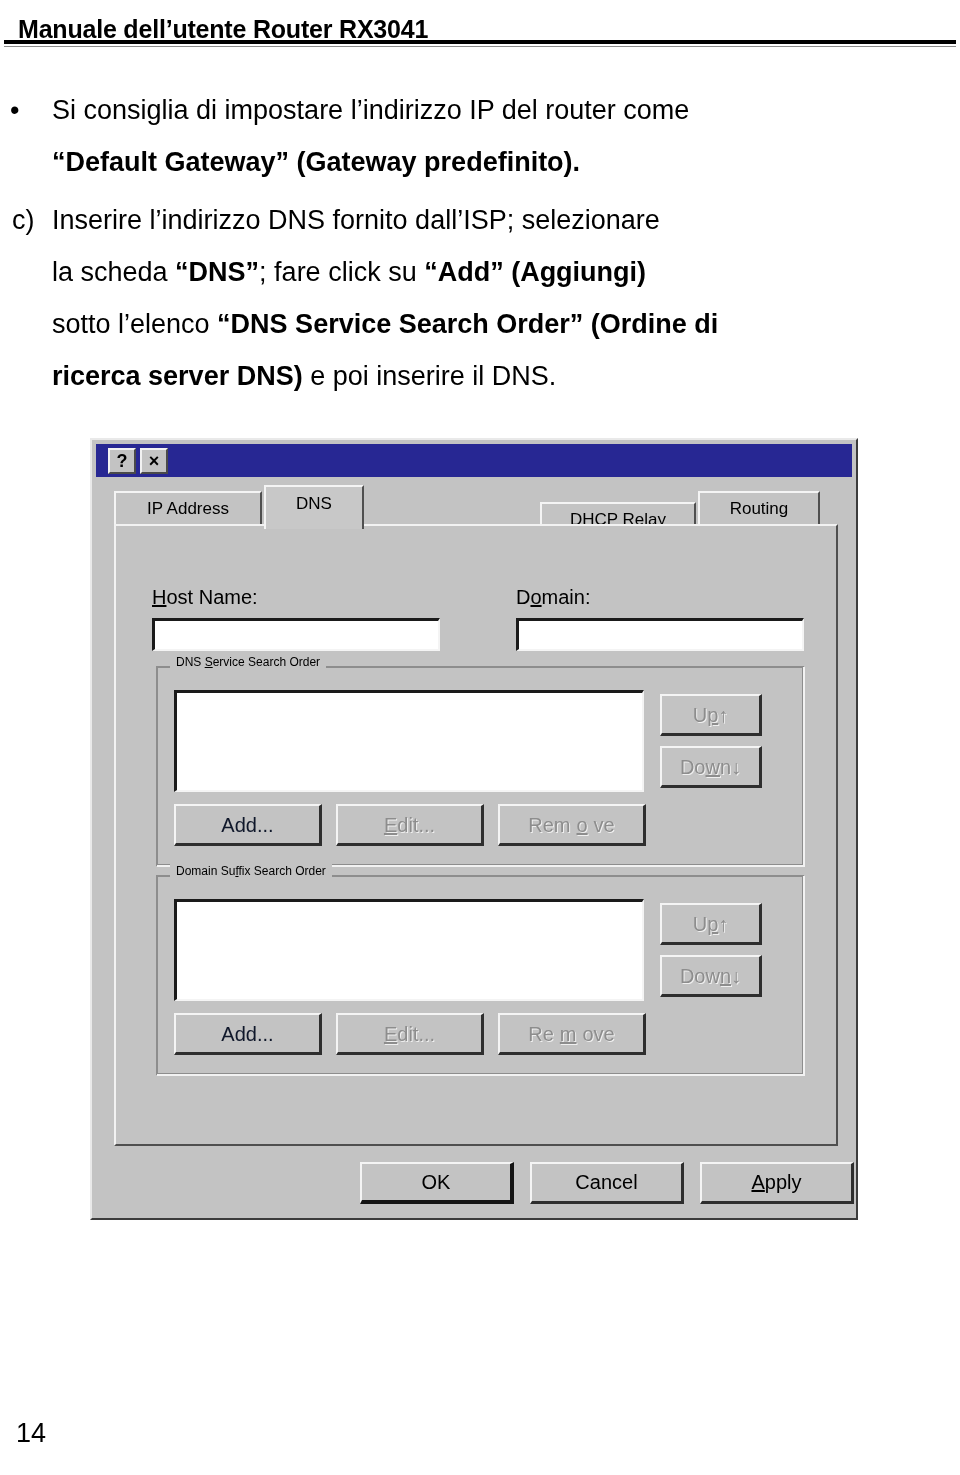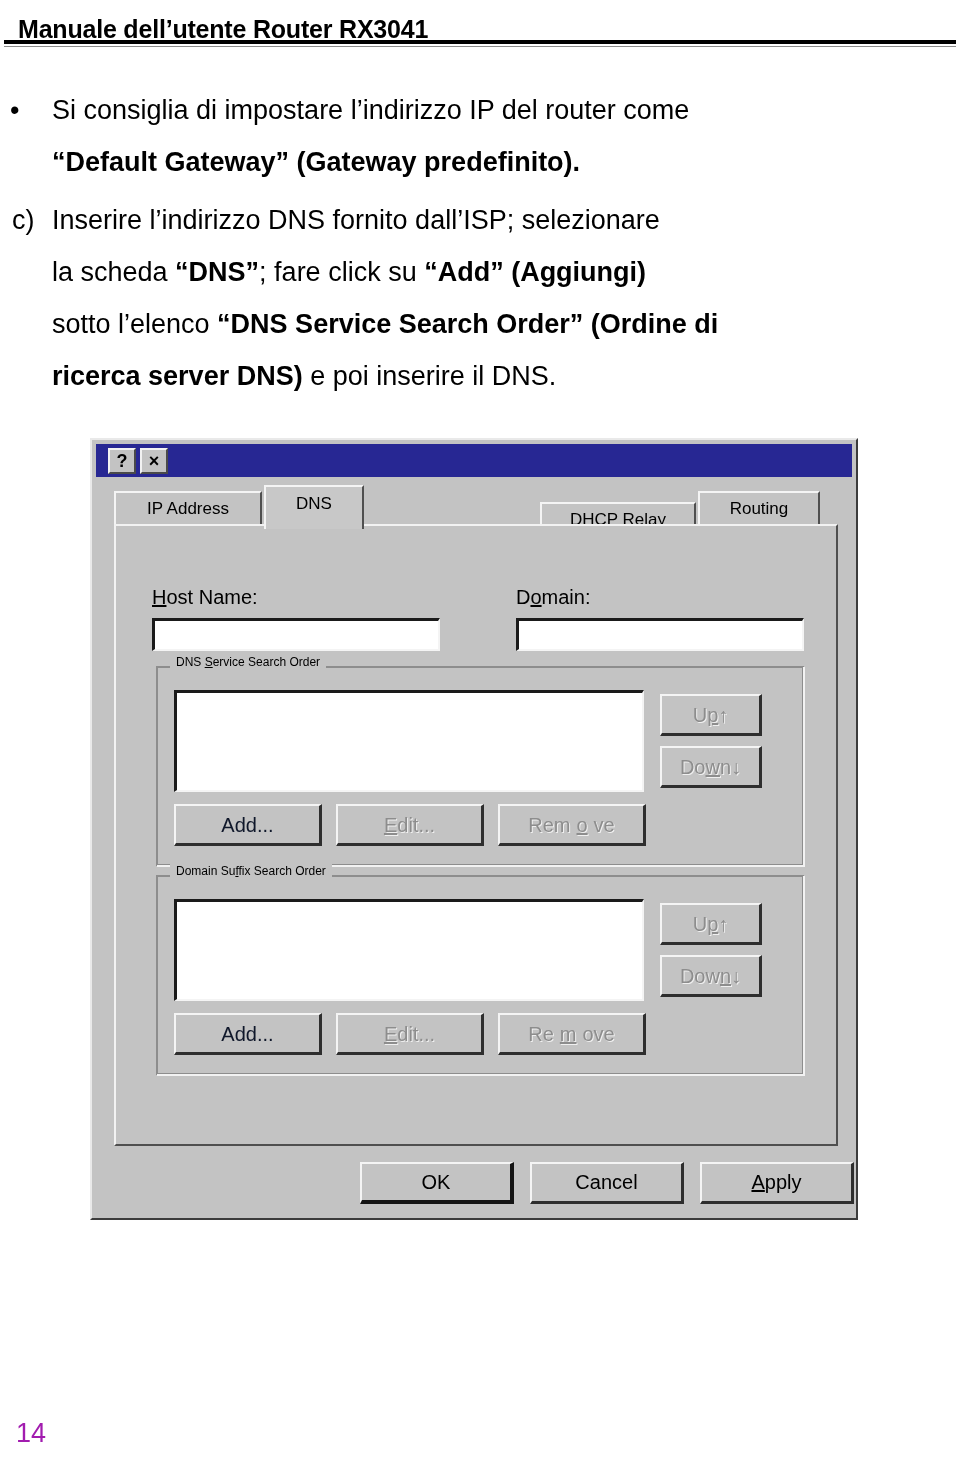--- a/index.html
+++ b/index.html
@@ -331,21 +331,21 @@
   .b-cancel { left: 438px; }
   .b-apply  { left: 608px; }
 
   
   .page-number {
     position: absolute;
     left: 16px;
     top: 1418px;
     font-size: 27px;
     font-weight: normal;
-    color: #a21caf;
+    color: #000000;
   }
 </style>
 </head>
 <body>
 
 <div class="page-header">
   <div class="title">Manuale dell’utente Router RX3041</div>
 </div>
 <div class="header-rule"></div>
 <div class="header-rule-thin"></div>

